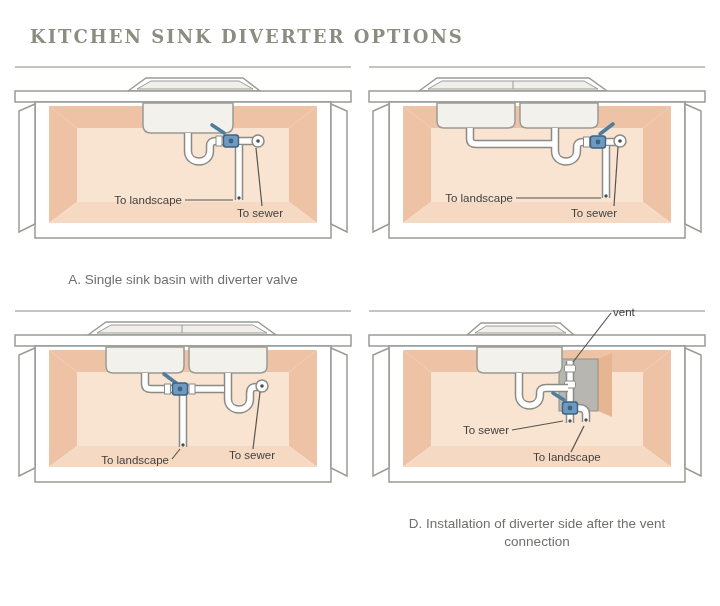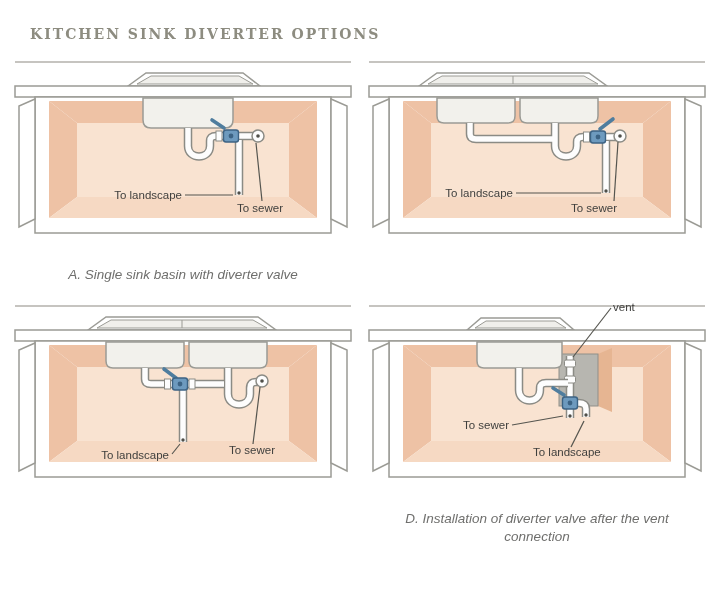--- a/index.html
+++ b/index.html
@@ -3,31 +3,31 @@
 <meta charset="utf-8">
 <style>
   html,body{margin:0;padding:0;}
   body{
     width:720px;height:606px;background:#ffffff;overflow:hidden;
     font-family:"Liberation Sans",sans-serif;
   }
   .page-title{
     padding:26px 0 8px 30px;
     font-family:"DejaVu Serif","Liberation Serif",serif;
-    font-size:14px;letter-spacing:2px;font-weight:bold;
+    font-size:18px;letter-spacing:2px;font-weight:bold;
     color:var(--title-color);
   }
   .grid{
     display:grid;grid-template-columns:354px 354px;
     padding:0 6px;row-gap:10px;
   }
   .cell{display:flex;flex-direction:column;align-items:center;}
   .cell svg{width:340px;height:213px;display:block;}
   .caption{
-    font-size:13.5px;font-style:italic;color:var(--caption-color);
+    font-size:13.5px;color:var(--caption-color);
     text-align:center;line-height:1.35;margin-top:3px;
   }
   .caption.wrap-c{max-width:300px;}
   .caption.wrap-d{max-width:310px;}
 
   
   .wallline{stroke:#b3b1ab;stroke-width:1.5;}
   .white-s{fill:#ffffff;stroke:var(--outline);stroke-width:1.5;}
   .rim-inner{fill:#f0efeb;stroke:var(--outline);stroke-width:1;}
   .divider{stroke:var(--outline);stroke-width:1;}
@@ -218,16 +218,16 @@
         <rect class="valve" x="195.5" y="103" width="15" height="12" rx="2.5"></rect>
         <circle class="vdot" cx="203" cy="109" r="2.4"></circle>
       </g>
       <line class="leader" x1="244" y1="14" x2="206" y2="63"></line>
       <text class="lbl" x="246" y="17">vent</text>
       <line class="leader" x1="145" y1="131" x2="196" y2="122"></line>
       <text class="lbl" x="142" y="135" text-anchor="end">To sewer</text>
       <line class="leader" x1="204" y1="153" x2="217" y2="127"></line>
       <text class="lbl" x="166" y="162">To landscape</text>
     </svg>
-    <div class="caption wrap-d">D. Installation of diverter valve after the vent connection</div>
+    <div class="caption wrap-d">D. Installation of diverter side after the vent connection</div>
   </div>
 
 </div>
 
 </body></html>

